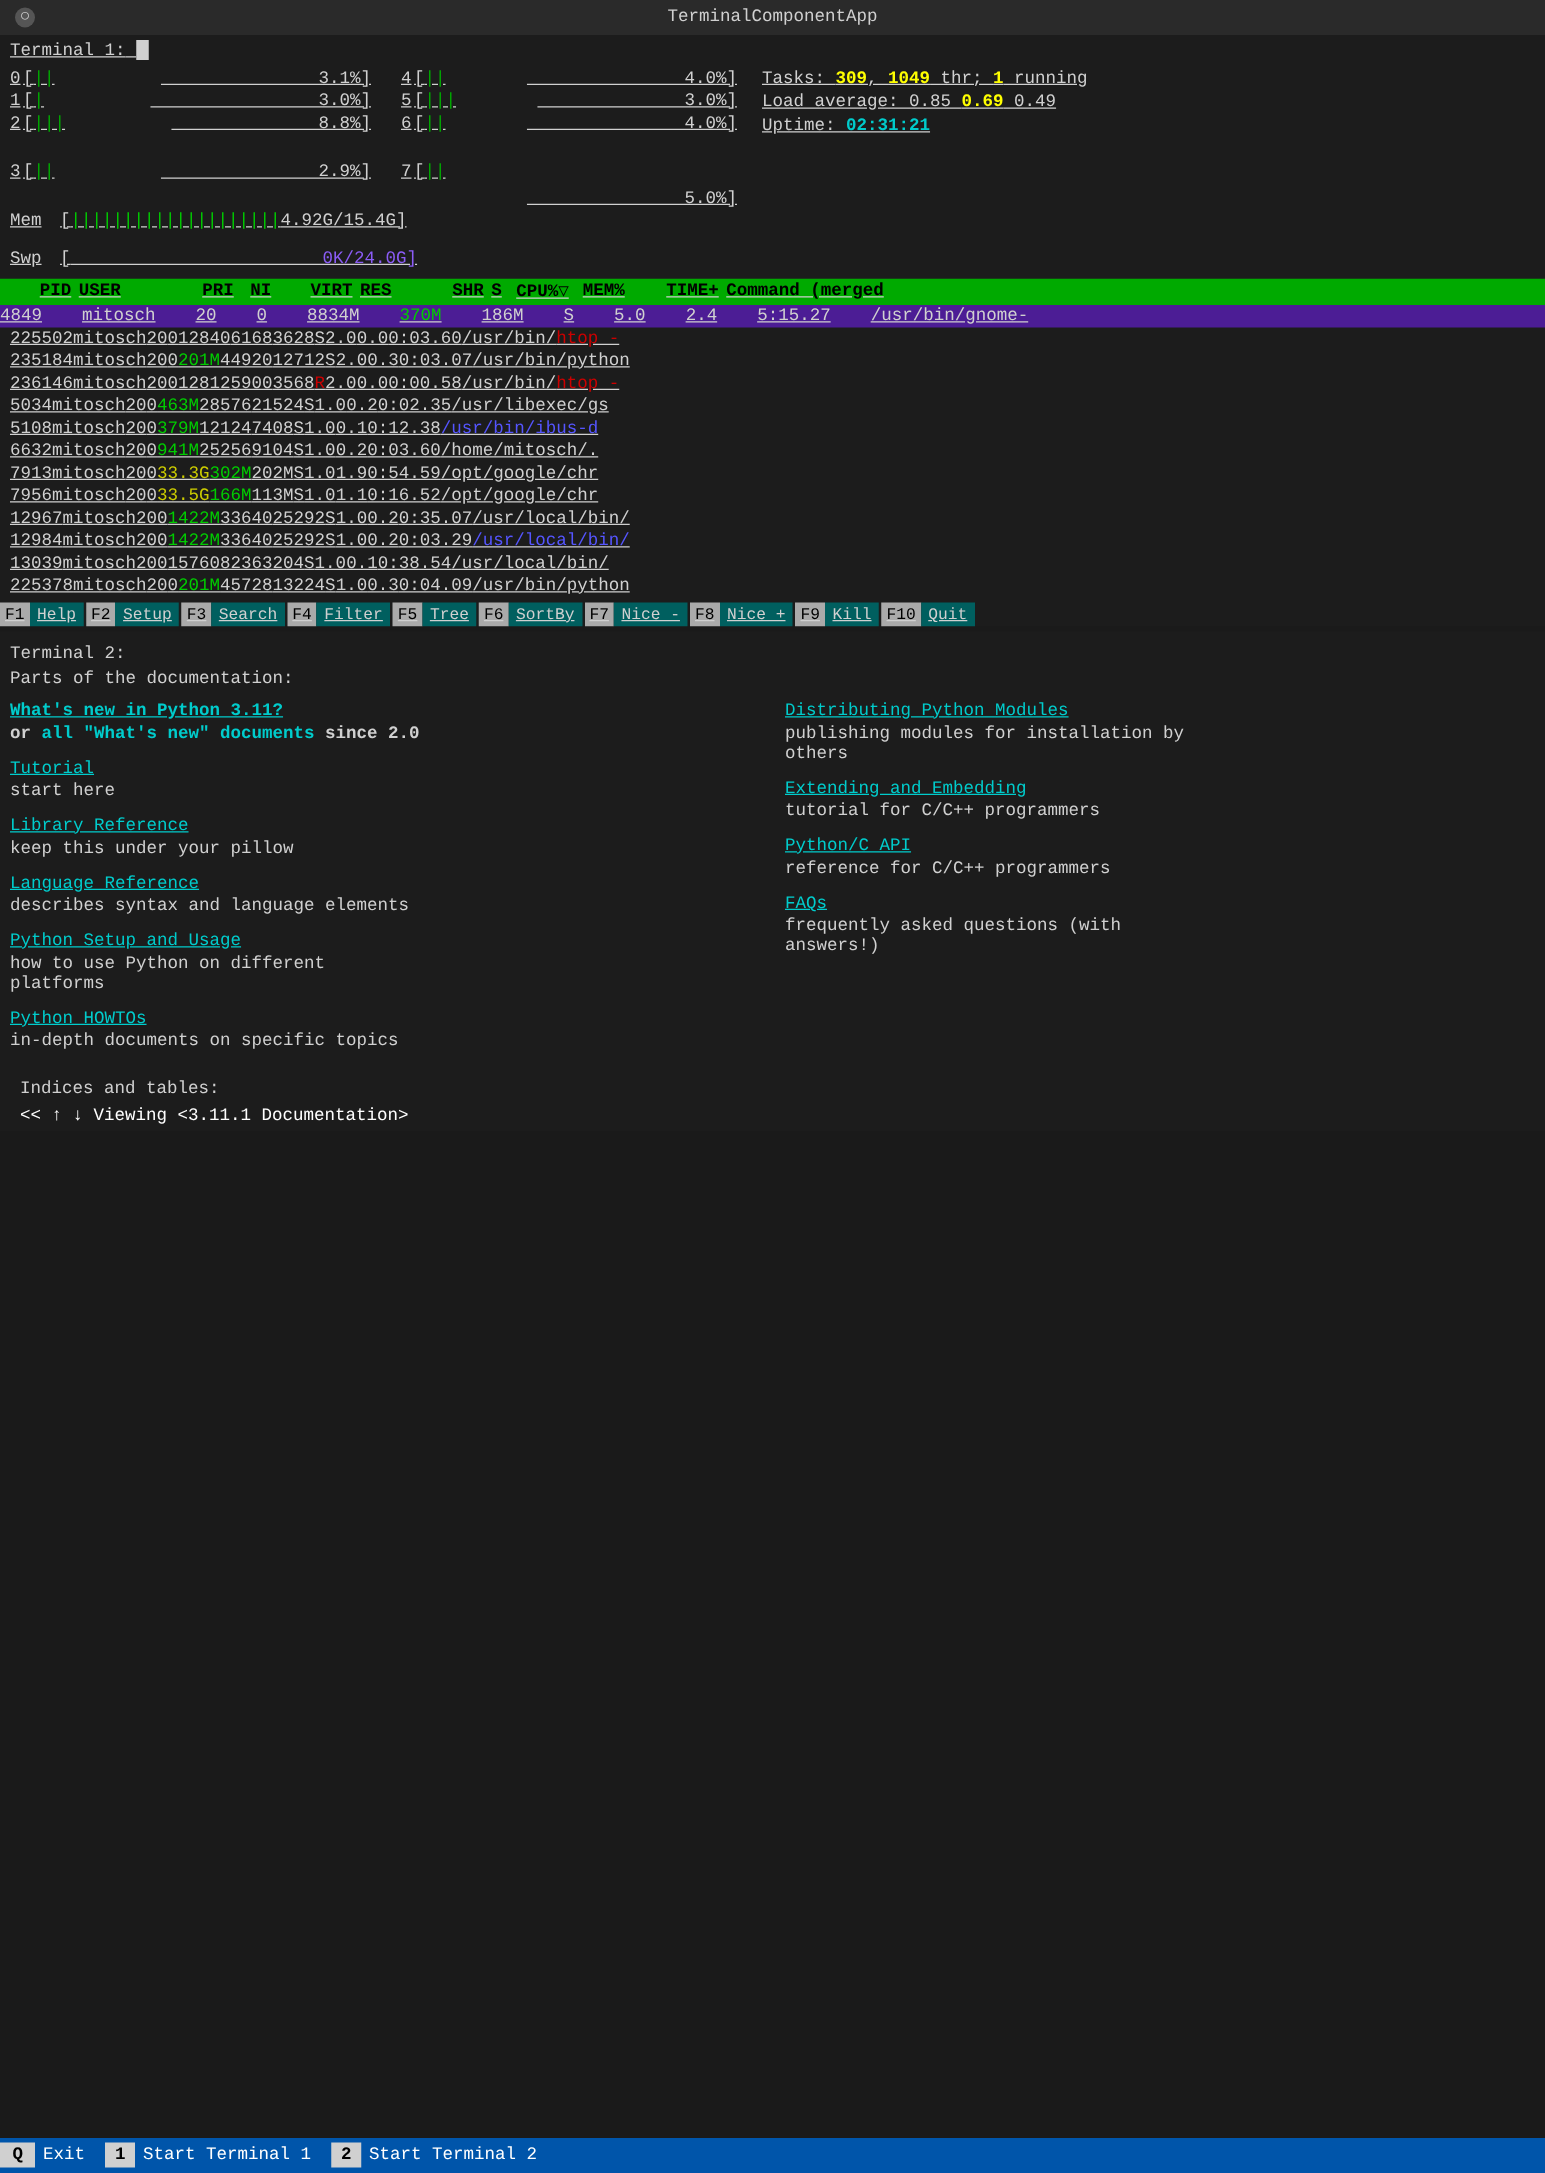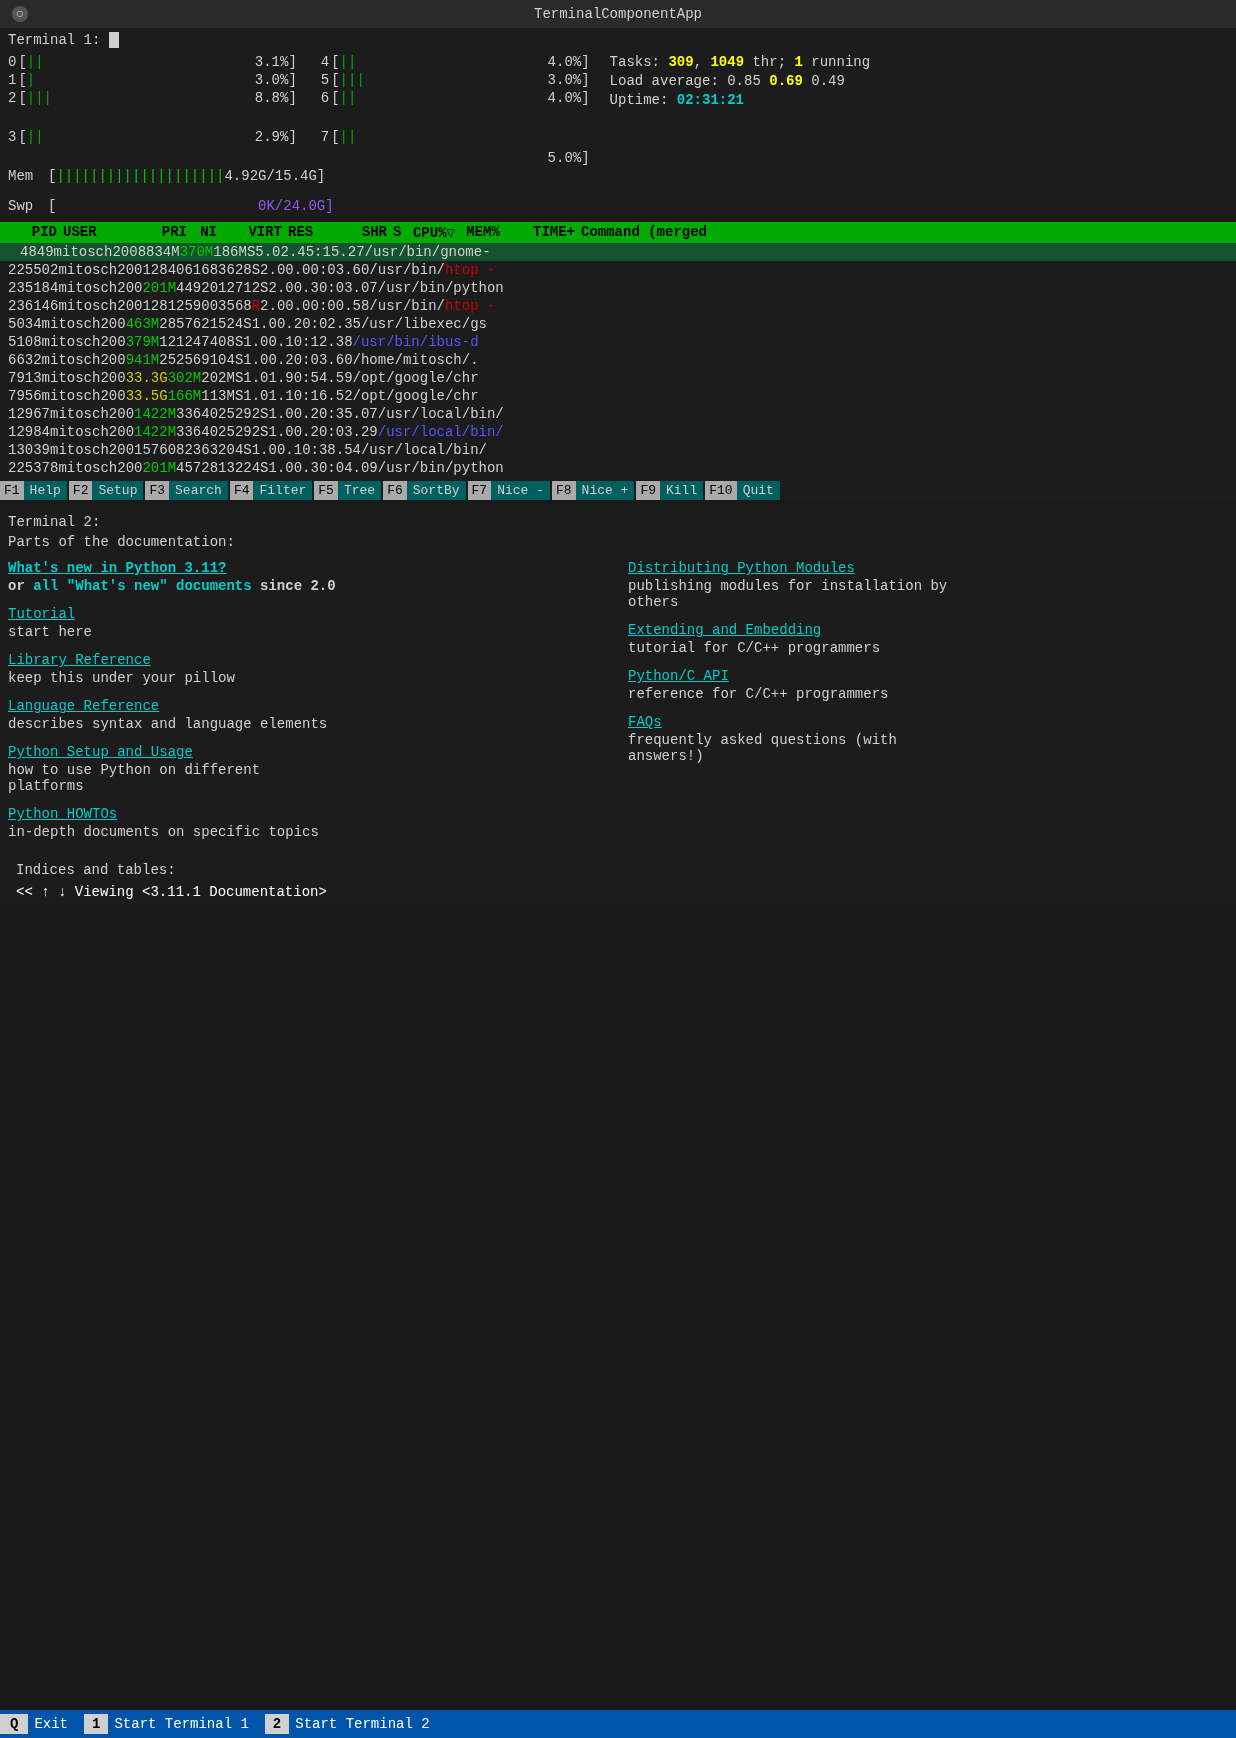--- a/index.html
+++ b/index.html
@@ -25,20 +25,21 @@
       top: 6px;
       width: 16px;
       height: 16px;
       border-radius: 50%;
       background: #555;
       display: inline-block;
     }
     .terminal-section {
       background: #1c1c1c;
       padding: 0;
+      text-decoration: underline;
     }
     .terminal-label {
       color: #d0d0d0;
       padding: 4px 8px 2px 8px;
       font-size: 14px;
     }
     .cursor-block {
       display: inline-block;
       width: 10px;
       height: 16px;
@@ -268,21 +269,21 @@
       <span class="col-virt">VIRT</span>
       <span class="col-res">RES</span>
       <span class="col-shr">SHR</span>
       <span class="col-s">S</span>
       <span class="col-cpu">CPU%▽</span>
       <span class="col-mem">MEM%</span>
       <span class="col-time">TIME+</span>
       <span class="col-cmd">Command (merged</span>
     </div>
 
-    <div style="display:flex; background:#14532d; color:#d0d0d0; padding: 1px 20px;">
+    <div style="display:flex; background:#4c1d95; color:#d0d0d0; padding: 1px 0; gap: 32px;">
       <span class="col-pid">4849</span>
       <span class="col-user">mitosch</span>
       <span class="col-pri">20</span>
       <span class="col-ni">0</span>
       <span class="col-virt">8834M</span>
       <span class="col-res c-green">370M</span>
       <span class="col-shr">186M</span>
       <span class="col-s">S</span>
       <span class="col-cpu">5.0</span>
       <span class="col-mem">2.4</span>

